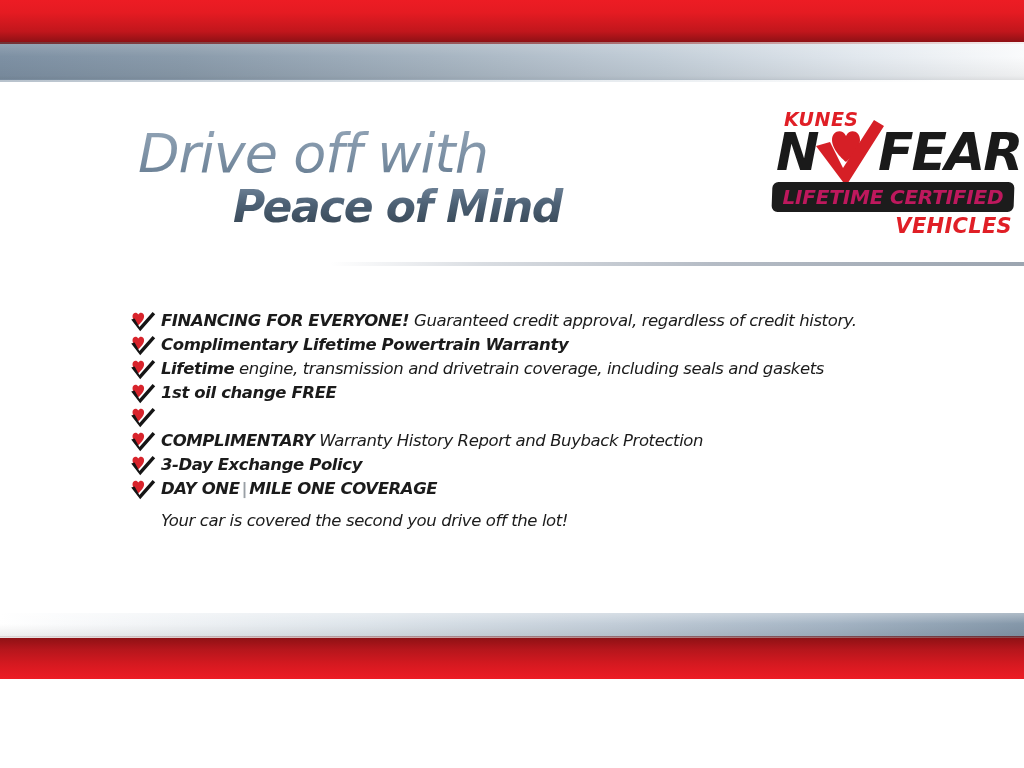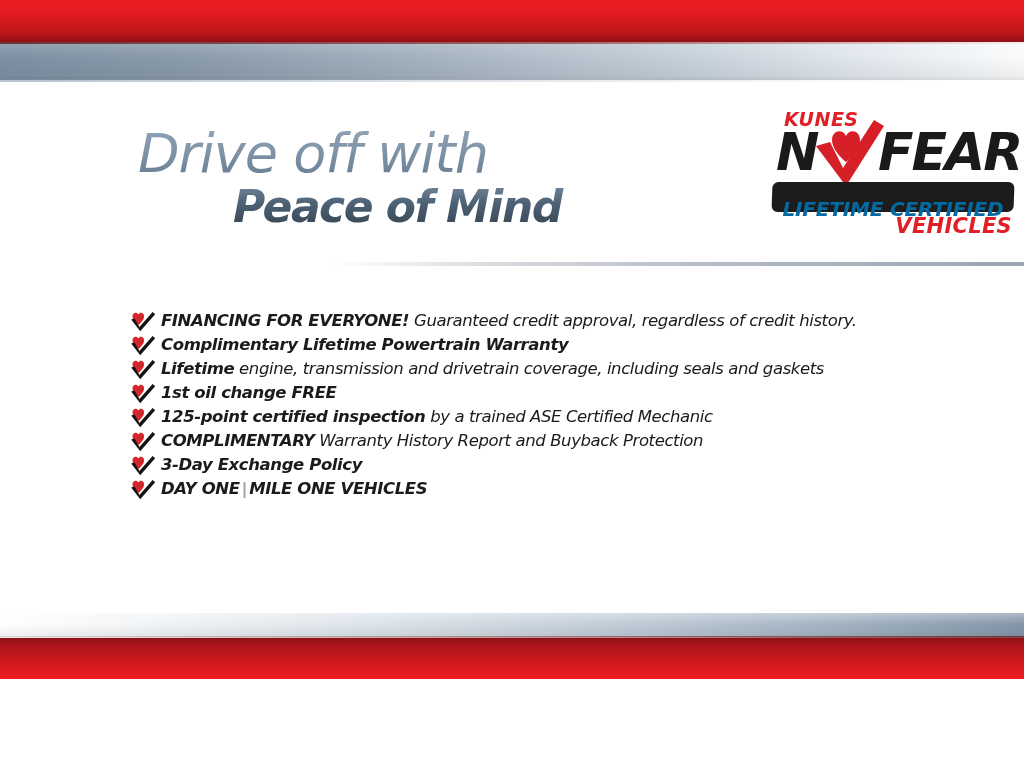--- a/index.html
+++ b/index.html
@@ -212,32 +212,32 @@
     top: 74px;
     width: 242px;
     height: 30px;
     background: #1c1c1c;
     border-radius: 6px;
     transform: skewX(-2deg);
   }
   .logo-bar-text {
     position: absolute;
     left: 0px;
-    top: 86px;
+    top: 74px;
     width: 242px;
     height: 30px;
     display: flex;
     align-items: center;
     justify-content: center;
     font-family: "DejaVu Sans", sans-serif;
     font-style: italic;
     font-weight: 700;
     font-size: 20px;
     letter-spacing: -.2px;
-    color: #0369a1;
+    color: #be185d;
   }
   .logo-vehicles {
     position: absolute;
     right: 4px;
     top: 106px;
     font-family: "DejaVu Sans", sans-serif;
     font-style: italic;
     font-weight: 700;
     font-size: 21px;
     letter-spacing: .3px;
@@ -374,21 +374,20 @@
         <div class="benefit-text"><span class="b">1st oil change FREE</span><span></span></div>
       </div>
     </div>
 
     <div>
       <div class="benefit-row">
         <svg class="bullet-icon" viewBox="0 0 26 22" xmlns="http://www.w3.org/2000/svg">
           <path d="M2.5 6.2 C2.5 2.6, 6.6 1.4, 8.3 4.6 C10 1.4, 14.1 2.6, 14.1 6.2 C14.1 10.6, 8.3 15.1, 8.3 15.1 C8.3 15.1, 2.5 10.6, 2.5 6.2 Z" fill="#d8242c"></path>
           <path d="M1.2 9.6 L4.6 8.4 L9.4 17.0 L22.6 2.0 L25.2 4.2 L10.2 21.2 Z" fill="#151515"></path>
         </svg>
-        <div class="benefit-text"><span class="b">125-point certified inspection</span><span> by a trained ASE Certified Mechanic</span></div>
       </div>
     </div>
 
     <div>
       <div class="benefit-row">
         <svg class="bullet-icon" viewBox="0 0 26 22" xmlns="http://www.w3.org/2000/svg">
           <path d="M2.5 6.2 C2.5 2.6, 6.6 1.4, 8.3 4.6 C10 1.4, 14.1 2.6, 14.1 6.2 C14.1 10.6, 8.3 15.1, 8.3 15.1 C8.3 15.1, 2.5 10.6, 2.5 6.2 Z" fill="#d8242c"></path>
           <path d="M1.2 9.6 L4.6 8.4 L9.4 17.0 L22.6 2.0 L25.2 4.2 L10.2 21.2 Z" fill="#151515"></path>
         </svg>
         <div class="benefit-text"><span class="b">COMPLIMENTARY</span><span> Warranty History Report and Buyback Protection</span></div>
@@ -405,22 +404,23 @@
       </div>
     </div>
 
 
     <div>
       <div class="benefit-row">
         <svg class="bullet-icon" viewBox="0 0 26 22" xmlns="http://www.w3.org/2000/svg">
           <path d="M2.5 6.2 C2.5 2.6, 6.6 1.4, 8.3 4.6 C10 1.4, 14.1 2.6, 14.1 6.2 C14.1 10.6, 8.3 15.1, 8.3 15.1 C8.3 15.1, 2.5 10.6, 2.5 6.2 Z" fill="#d8242c"></path>
           <path d="M1.2 9.6 L4.6 8.4 L9.4 17.0 L22.6 2.0 L25.2 4.2 L10.2 21.2 Z" fill="#151515"></path>
         </svg>
-        <div class="benefit-text"><span class="b">DAY ONE</span><span class="pipe">|</span><span class="b">MILE ONE VEHICLES</span></div>
-      </div>
+        <div class="benefit-text"><span class="b">DAY ONE</span><span class="pipe">|</span><span class="b">MILE ONE COVERAGE</span></div>
+      </div>
+      <div class="benefit-sub">Your car is covered the second you drive off the lot!</div>
     </div>
 
   </div>
 
   <div class="bottom-banner">
     <div class="bottom-gray"></div>
     <div class="bottom-gray-inner"></div>
     <div class="bottom-red-shadowline"></div>
     <div class="bottom-red"></div>
   </div>

